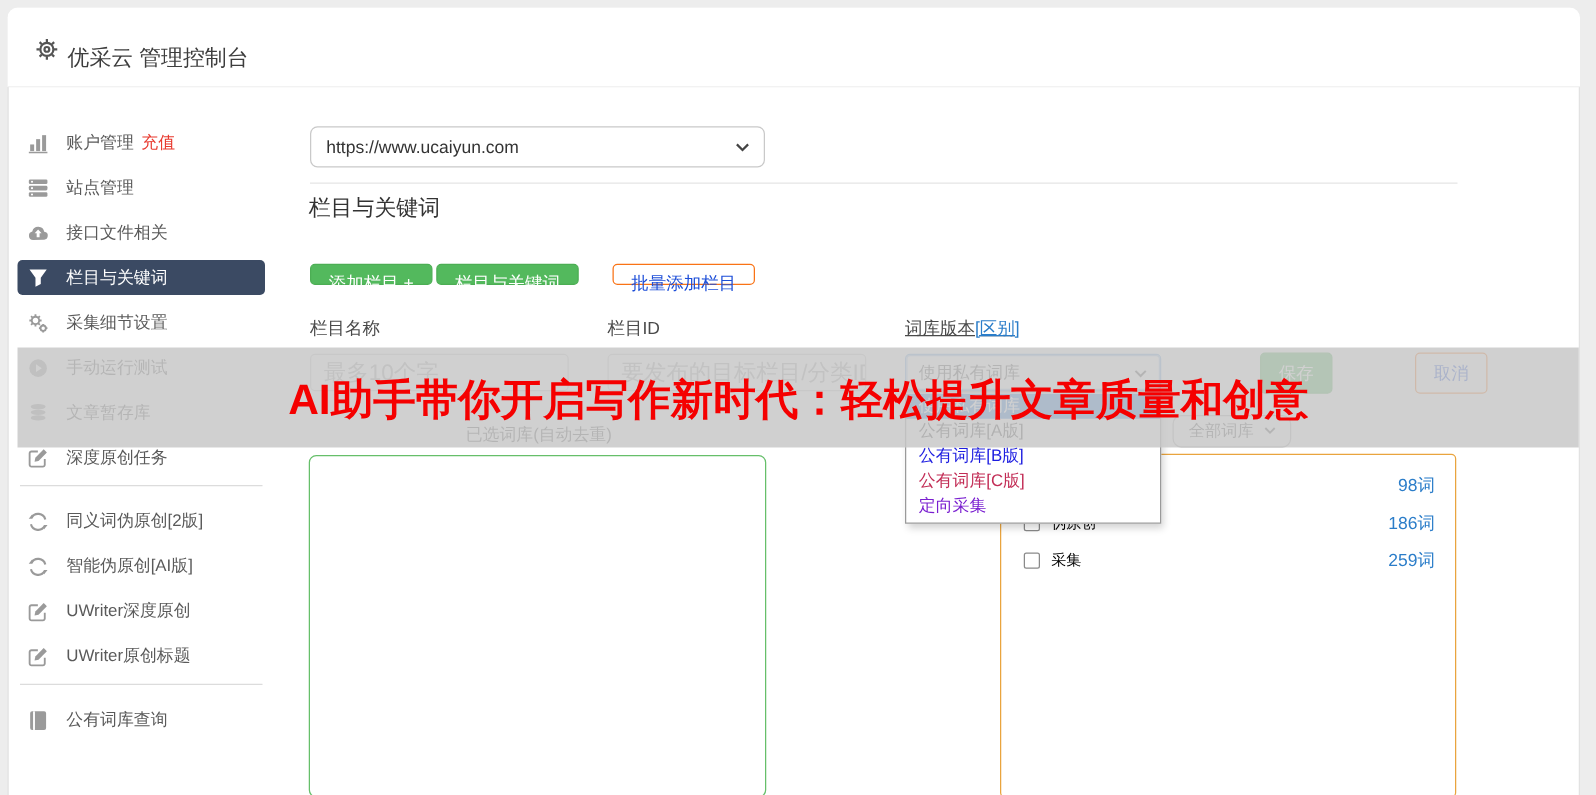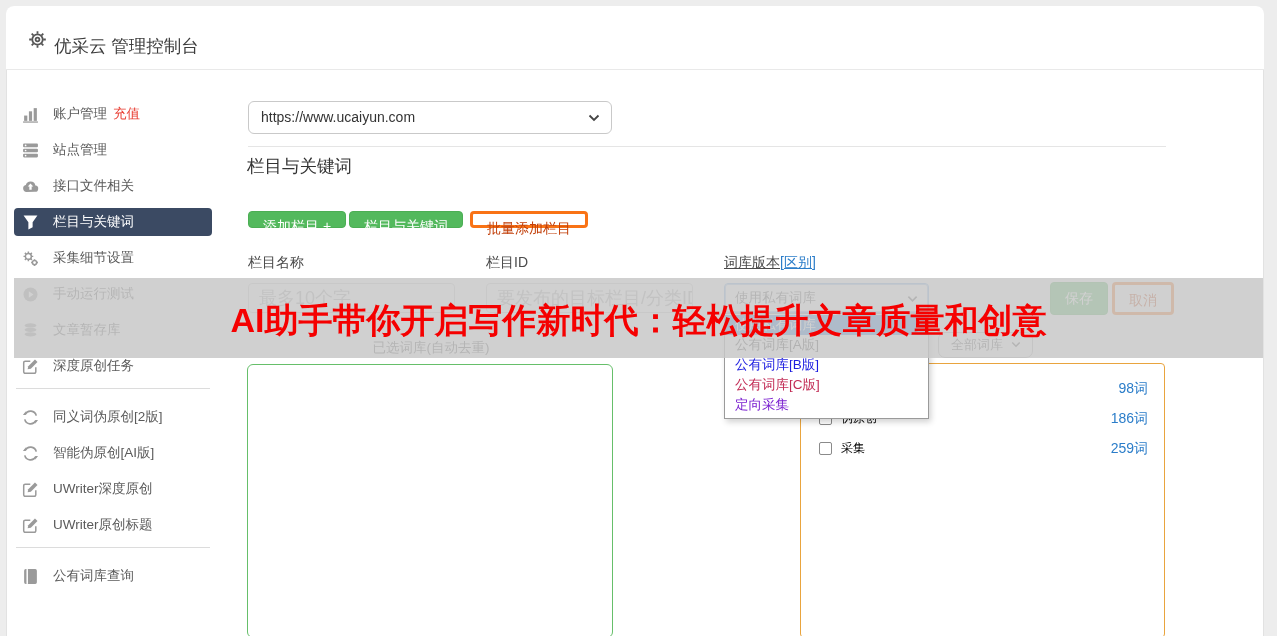--- a/index.html
+++ b/index.html
@@ -32,21 +32,21 @@
   .url-select { position:absolute; left:248px; top:101px; width:364px; height:33px;
                 border:1px solid #c9c9c9; border-radius:6px; background:#fff;
                 font-size:14px; color:#333; line-height:31px; padding-left:12px; cursor:pointer; }
   .url-select svg, .mini-select svg { position:absolute; right:11px; top:50%; margin-top:-4px; }
   .hrule { position:absolute; left:248px; top:146px; width:918px; height:1px; background:#e5e5e5; }
   .page-title { position:absolute; left:247px; top:154px; font-size:17.5px; color:#333; }
 
   .btn { position:absolute; top:211px; height:17px; line-height:29px; padding:0 14px;
          border-radius:4px; font-size:14px; cursor:pointer; white-space:nowrap; }
   .btn-green { background:#53b95d; border:1px solid #4cae54; color:#fff; }
-  .btn-plain { background:#fff; border:3px solid #f97316; color:#c2410c; }
+  .btn-plain { background:#fff; border:1px solid #f97316; color:#1d4ed8;margin-left:20px; }
 
   .flabel { position:absolute; top:254px; font-size:14px; color:#4a4a4a; }
   .flabel.linked { text-decoration:underline; }
   .flabel .lnk { color:#2b7dc9; text-decoration:underline; cursor:pointer; }
 
   .fin { position:absolute; top:283px; height:30px; border:1px solid #cfcfcf; border-radius:4px;
          padding-left:10px; font-size:18px; color:#333; background:#fff;
          font-family:"Liberation Sans","DejaVu Sans",sans-serif; }
   .fin::placeholder { color:#a9a9a9; }
   .fsel { position:absolute; top:283px; height:30px; border:1px solid #7aade3;
@@ -246,21 +246,21 @@
 
   <input class="fin" style="left: 248px; width: 207px;" placeholder="最多10个字">
   <input class="fin" style="left: 486px; width: 207px;" placeholder="要发布的目标栏目/分类ID">
   <div class="fsel" style="left:724px; width:205px;">
     <span>使用私有词库</span>
     <svg style="position:absolute; right:10px; top:11px;" width="11" height="8" viewBox="0 0 12 8">
         <path fill="none" stroke="#555" stroke-width="1.8" d="M1.5 1.5L6 6l4.5-4.5"></path>
       </svg>
   </div>
 
-  <div class="btn btn-green btn-form" style="left:1050px;">保存</div>
+  <div class="btn btn-green btn-form" style="left:1008px;">保存</div>
   <div class="btn btn-plain btn-form" style="left:1112px;">取消</div>
 
   <div class="ddl">
     <div class="opt opt-sel">使用私有词库</div>
     <div class="opt opt-a">公有词库[A版]</div>
     <div class="opt opt-b">公有词库[B版]</div>
     <div class="opt opt-c">公有词库[C版]</div>
     <div class="opt opt-d">定向采集</div>
   </div>
 

